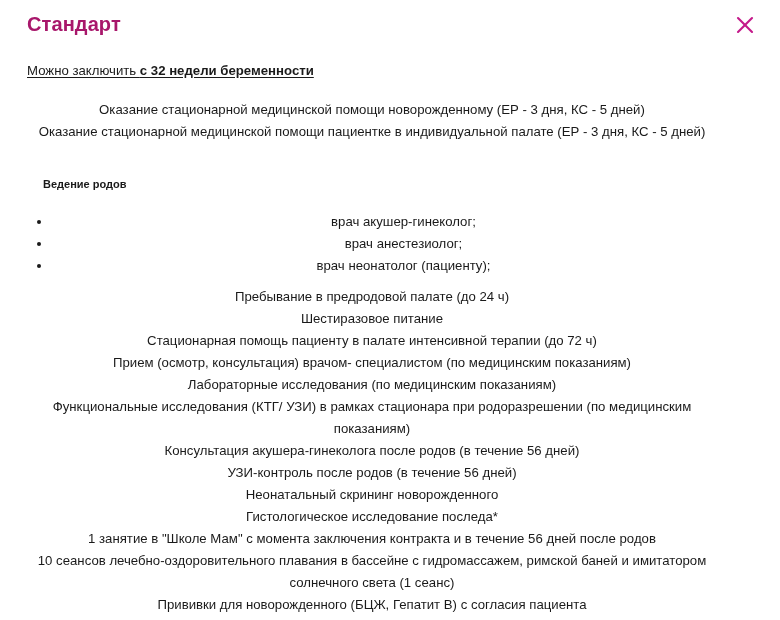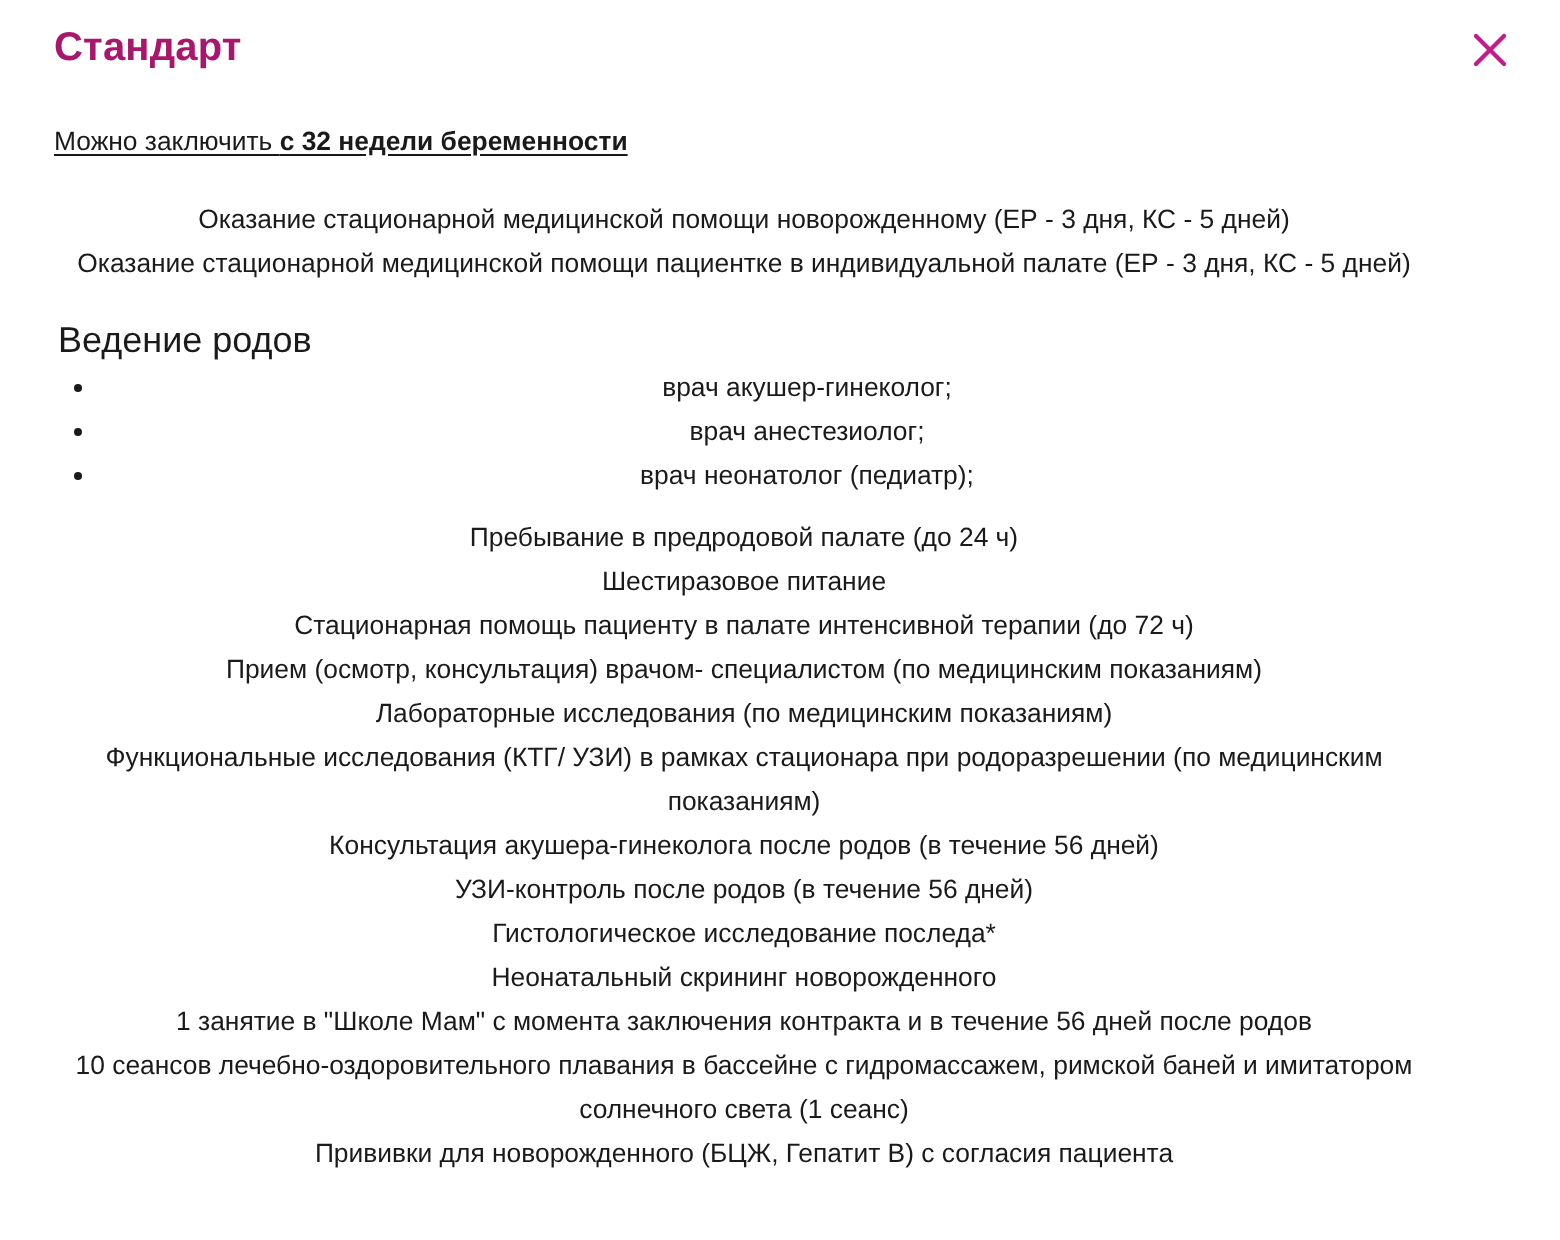--- a/index.html
+++ b/index.html
@@ -73,24 +73,24 @@
     height: 20px;
   }
   .plain-line {
     font-size: 13.2px;
     line-height: 22px;
     margin: 0;
     max-width: 690px;
     text-align: center;
   }
   .group-heading {
-    font-size: 18px;
-    font-weight: normal;
+    font-size: 11px;
+    font-weight: bold;
     line-height: 22px;
-    margin: 2px;
+    margin: 16px;
   }
   ul.staff-list {
     list-style: none;
     margin: 0;
     padding: 0;
   }
   ul.staff-list li {
     font-size: 13.2px;
     line-height: 22px;
     position: relative;
@@ -136,36 +136,36 @@
       <p class="plain-line">Оказание стационарной медицинской помощи пациентке в индивидуальной палате (ЕР - 3 дня, КС - 5 дней)</p>
     </div>
 
     <div class="block-gap-md"></div>
 
     <div>
       <p class="group-heading">Ведение родов</p>
       <ul class="staff-list">
         <li><span>врач акушер-гинеколог;</span></li>
         <li><span>врач анестезиолог;</span></li>
-        <li><span>врач неонатолог (педиатр);</span></li>
+        <li><span>врач неонатолог (пациенту);</span></li>
       </ul>
     </div>
 
     <div class="block-gap-sm"></div>
 
     <div>
       <p class="plain-line">Пребывание в предродовой палате (до 24 ч)</p>
       <p class="plain-line">Шестиразовое питание</p>
       <p class="plain-line">Стационарная помощь пациенту в палате интенсивной терапии (до 72 ч)</p>
       <p class="plain-line">Прием (осмотр, консультация) врачом- специалистом (по медицинским показаниям)</p>
       <p class="plain-line">Лабораторные исследования (по медицинским показаниям)</p>
       <p class="plain-line">Функциональные исследования (КТГ/ УЗИ) в рамках стационара при родоразрешении (по медицинским показаниям)</p>
       <p class="plain-line">Консультация акушера-гинеколога после родов (в течение 56 дней)</p>
       <p class="plain-line">УЗИ-контроль после родов (в течение 56 дней)</p>
+      <p class="plain-line">Неонатальный скрининг новорожденного</p>
       <p class="plain-line">Гистологическое исследование последа*</p>
-      <p class="plain-line">Неонатальный скрининг новорожденного</p>
       <p class="plain-line">1 занятие в "Школе Мам" с момента заключения контракта и в течение 56 дней после родов</p>
       <p class="plain-line">10 сеансов лечебно-оздоровительного плавания в бассейне с гидромассажем, римской баней и имитатором солнечного света (1 сеанс)</p>
       <p class="plain-line">Прививки для новорожденного (БЦЖ, Гепатит В) с согласия пациента</p>
     </div>
 
   </div>
 </div>
 
 </body></html>

